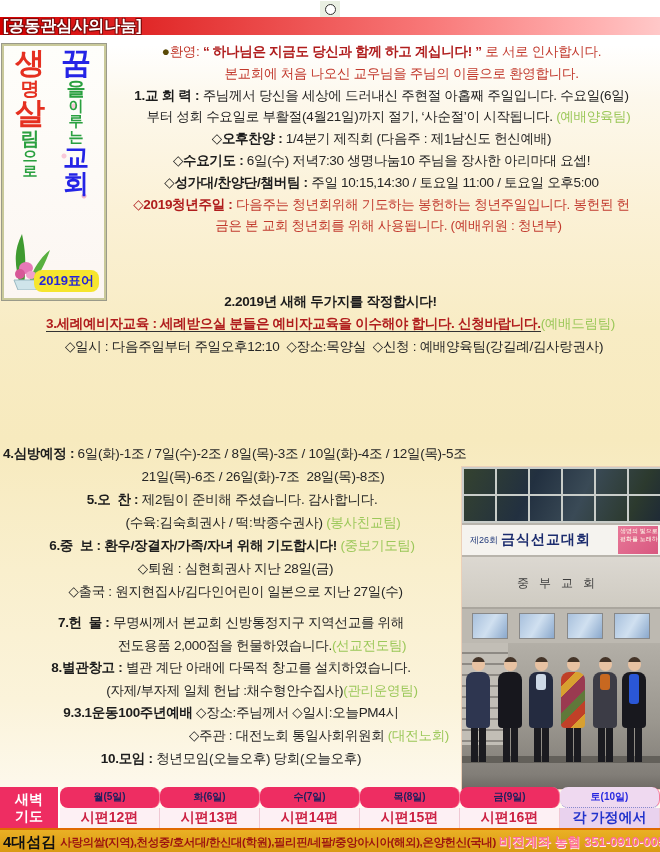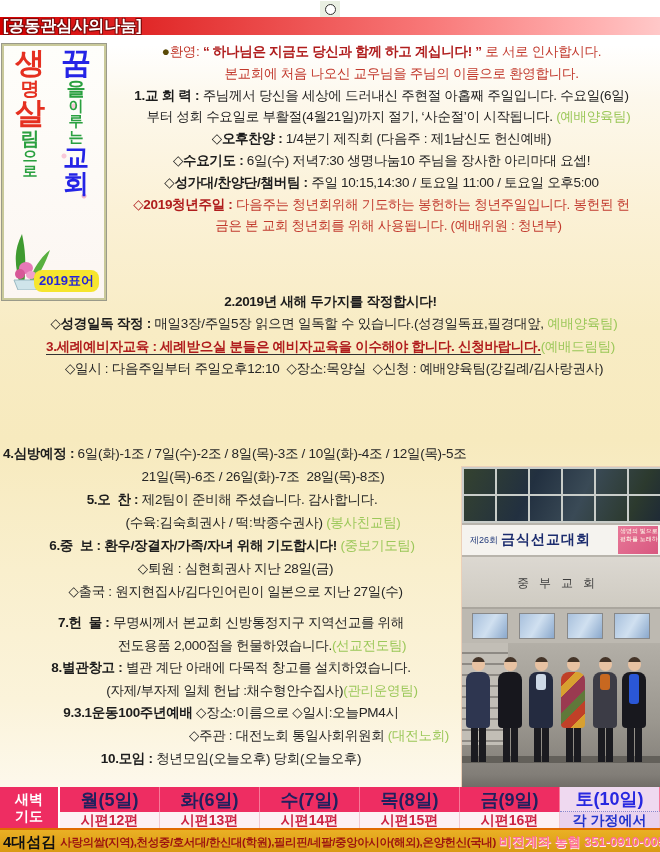--- a/index.html
+++ b/index.html
@@ -83,21 +83,21 @@
   .p4{left:98px;} .p4 .bd{background:linear-gradient(135deg,#c04028 0 18%,#d8a030 18% 32%,#9a3a50 32% 52%,#60783a 52% 66%,#c04028 66% 82%,#d8a030 82%);}
   .p5{left:130px;}.p5 .bd{background:#3c3c46;} .p5 .sc{background:#c86820;}
   .p6{left:159px;}.p6 .bd{background:#18181e;} .p6 .sc{background:#2a57d6;height:30px;}
   
   .ptable{position:absolute;left:0;top:787px;width:660px;height:41px;display:flex;border-bottom:2px solid #e22858;}
   .t-label{flex:none;width:58px;background:#ee2d62;color:#fff;font-weight:bold;font-size:14px;
     display:flex;flex-direction:column;align-items:center;justify-content:center;line-height:1.15;border-right:2px solid #fff;}
   .t-grid{flex:1;display:flex;flex-direction:column;}
   .t-days,.t-psalms{display:grid;grid-template-columns:repeat(6,1fr);flex:1;}
   .cell{display:flex;align-items:center;justify-content:center;font-weight:bold;white-space:nowrap;overflow:hidden;}
-  .day{background:#ee2d62;color:#20205e;font-size:18px;border-right:1px solid #f87898;}
+  .day{background:#ee2d62;color:#20205e;font-size:10px;border-right:1px solid #f87898;border-radius:8px;}
   .day.sat{background:#efd9f0;color:#2828e0;border-bottom:1px dotted #8888cc;}
   .psalm{background:#fdf0f4;color:#cc2244;font-size:14px;border-right:1px solid #f0c8d4;}
   .psalm.sat{background:#e9d2ee;color:#2233cc;}
   
   .footer{position:absolute;left:0;top:828px;width:660px;height:24px;background:linear-gradient(#eab024,#d89812);
     border-top:2px solid #e06a00;display:flex;align-items:center;overflow:hidden;}
   .f-label{flex:none;font-size:15px;font-weight:bold;color:#111;padding:0 4px 0 3px;}
   .f-serv{flex:none;font-size:11.5px;font-weight:bold;color:#9c1410;letter-spacing:-0.4px;white-space:nowrap;}
   .f-acct{flex:none;font-size:13px;font-weight:bold;color:#ff6f9b;white-space:nowrap;padding-left:3px;
     text-shadow:0.5px 0.5px 0 #fff0f4;}
@@ -152,39 +152,38 @@
       <div class="line ind0"><span class="sg b">1.교 회 력 : </span><span class="sg t">주님께서 당신을 세상에 드러내신 주현절 아홉째 주일입니다. 수요일(6일)</span></div>
       <div class="line ind1"><span class="sg t">부터 성회 수요일로 부활절(4월21일)까지 절기, ‘사순절’이 시작됩니다. </span><span class="sg g">(예배양육팀)</span></div>
       <div class="line ind0"><span class="sg b">◇오후찬양 : </span><span class="sg t">1/4분기 제직회 (다음주 : 제1남신도 헌신예배)</span></div>
       <div class="line ind0"><span class="sg b">◇수요기도 : </span><span class="sg t">6일(수) 저녁7:30 생명나눔10 주님을 장사한 아리마대 요셉!</span></div>
       <div class="line ind0"><span class="sg b">◇성가대/찬양단/챔버팀 : </span><span class="sg t">주일 10:15,14:30 / 토요일 11:00 / 토요일 오후5:00</span></div>
       <div class="line ind0"><span class="sg rb">◇2019청년주일 : </span><span class="sg r">다음주는 청년회위해 기도하는 봉헌하는 청년주일입니다. 봉헌된 헌</span></div>
       <div class="line ind1"><span class="sg r">금은 본 교회 청년회를 위해 사용됩니다. (예배위원 : 청년부)</span></div>
     </div>
   <div class="blk b2">
       <div class="line ind0"><span class="sg b">2.2019년 새해 두가지를 작정합시다!</span></div>
-      <div class="line indS"><span class="sg b">◇성경일독 작정 : </span><span class="sg t">매일3장/주일5장 읽으면 일독할 수 있습니다.(성경일독표,필경대앞, </span><span class="sg g">예배양육팀)</span></div>
       <div class="line ind0"><span class="sg rb u">3.세례예비자교육 : 세례받으실 분들은 예비자교육을 이수해야 합니다. 신청바랍니다.</span><span class="sg g">(예배드림팀)</span></div>
       <div class="line indS"><span class="sg t">◇일시 : 다음주일부터 주일오후12:10  ◇장소:목양실  ◇신청 : 예배양육팀(강길례/김사랑권사)</span></div>
     </div>
   <div class="blk b3">
       <div class="line ind0"><span class="sg b">4.심방예정 : </span><span class="sg t">6일(화)-1조 / 7일(수)-2조 / 8일(목)-3조 / 10일(화)-4조 / 12일(목)-5조</span></div>
       <div class="line ind3"><span class="sg t">21일(목)-6조 / 26일(화)-7조  28일(목)-8조)</span></div>
       <div class="line ind0"><span class="sg b">5.오  찬 : </span><span class="sg t">제2팀이 준비해 주셨습니다. 감사합니다.</span></div>
       <div class="line ind3"><span class="sg t">(수육:김숙희권사 / 떡:박종수권사) </span><span class="sg g">(봉사친교팀)</span></div>
       <div class="line ind0"><span class="sg b">6.중  보 : 환우/장결자/가족/자녀 위해 기도합시다! </span><span class="sg g">(중보기도팀)</span></div>
       <div class="line indS"><span class="sg t">◇퇴원 : 심현희권사 지난 28일(금)</span></div>
       <div class="line indS"><span class="sg t">◇출국 : 원지현집사/김다인어린이 일본으로 지난 27일(수)</span></div>
     </div>
   <div class="blk b4">
       <div class="line ind0"><span class="sg b">7.헌  물 : </span><span class="sg t">무명씨께서 본교회 신방통정지구 지역선교를 위해</span></div>
       <div class="line ind3"><span class="sg t">전도용품 2,000점을 헌물하였습니다.</span><span class="sg g">(선교전도팀)</span></div>
       <div class="line ind0"><span class="sg b">8.별관창고 : </span><span class="sg t">별관 계단 아래에 다목적 창고를 설치하였습니다.</span></div>
       <div class="line ind3"><span class="sg t">(자제/부자제 일체 헌납 :채수형안수집사)</span><span class="sg g">(관리운영팀)</span></div>
-      <div class="line ind0"><span class="sg b">9.3.1운동100주년예배 </span><span class="sg t">◇장소:이름으로 ◇일시:오늘PM4시</span></div>
+      <div class="line ind0"><span class="sg b">9.3.1운동100주년예배 </span><span class="sg t">◇장소:주님께서 ◇일시:오늘PM4시</span></div>
       <div class="line ind4"><span class="sg t">◇주관 : 대전노회 통일사회위원회 </span><span class="sg g">(대전노회)</span></div>
       <div class="line ind0"><span class="sg b">10.모임 : </span><span class="sg t">청년모임(오늘오후) 당회(오늘오후)</span></div>
     </div>
 
   <div class="photo">
     <div class="ph-win"></div>
     <div class="ph-banner">
       <span class="no">제26회</span>
       <span class="bt">금식선교대회</span>
       <span class="side">

